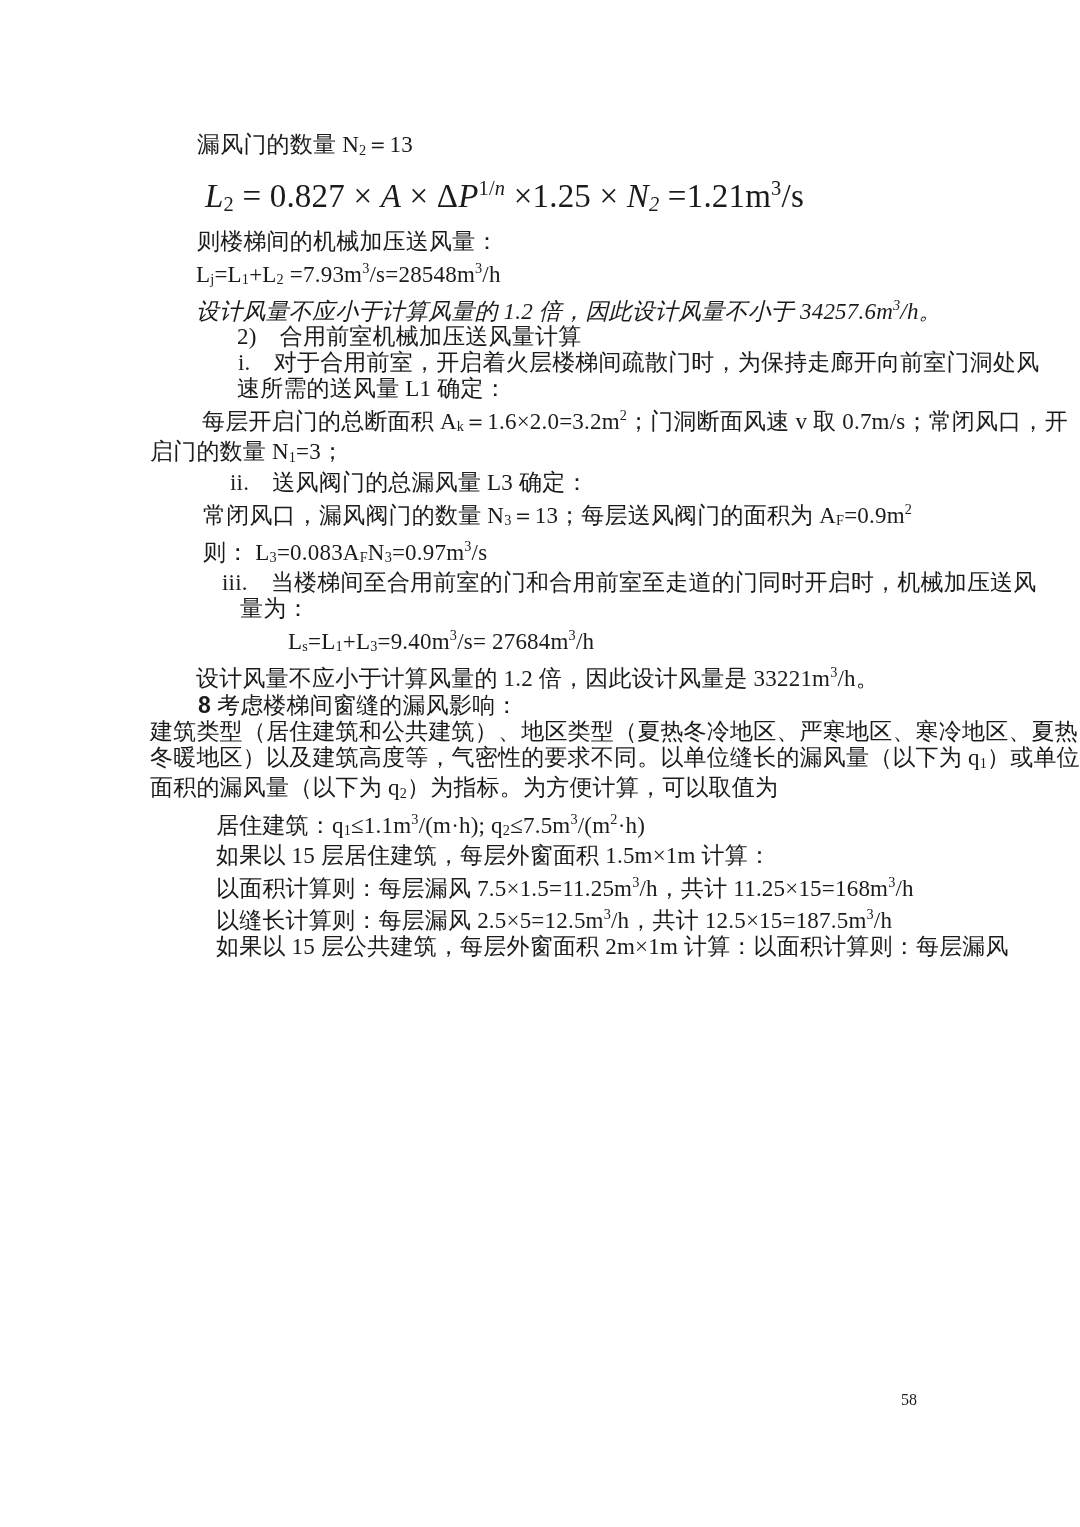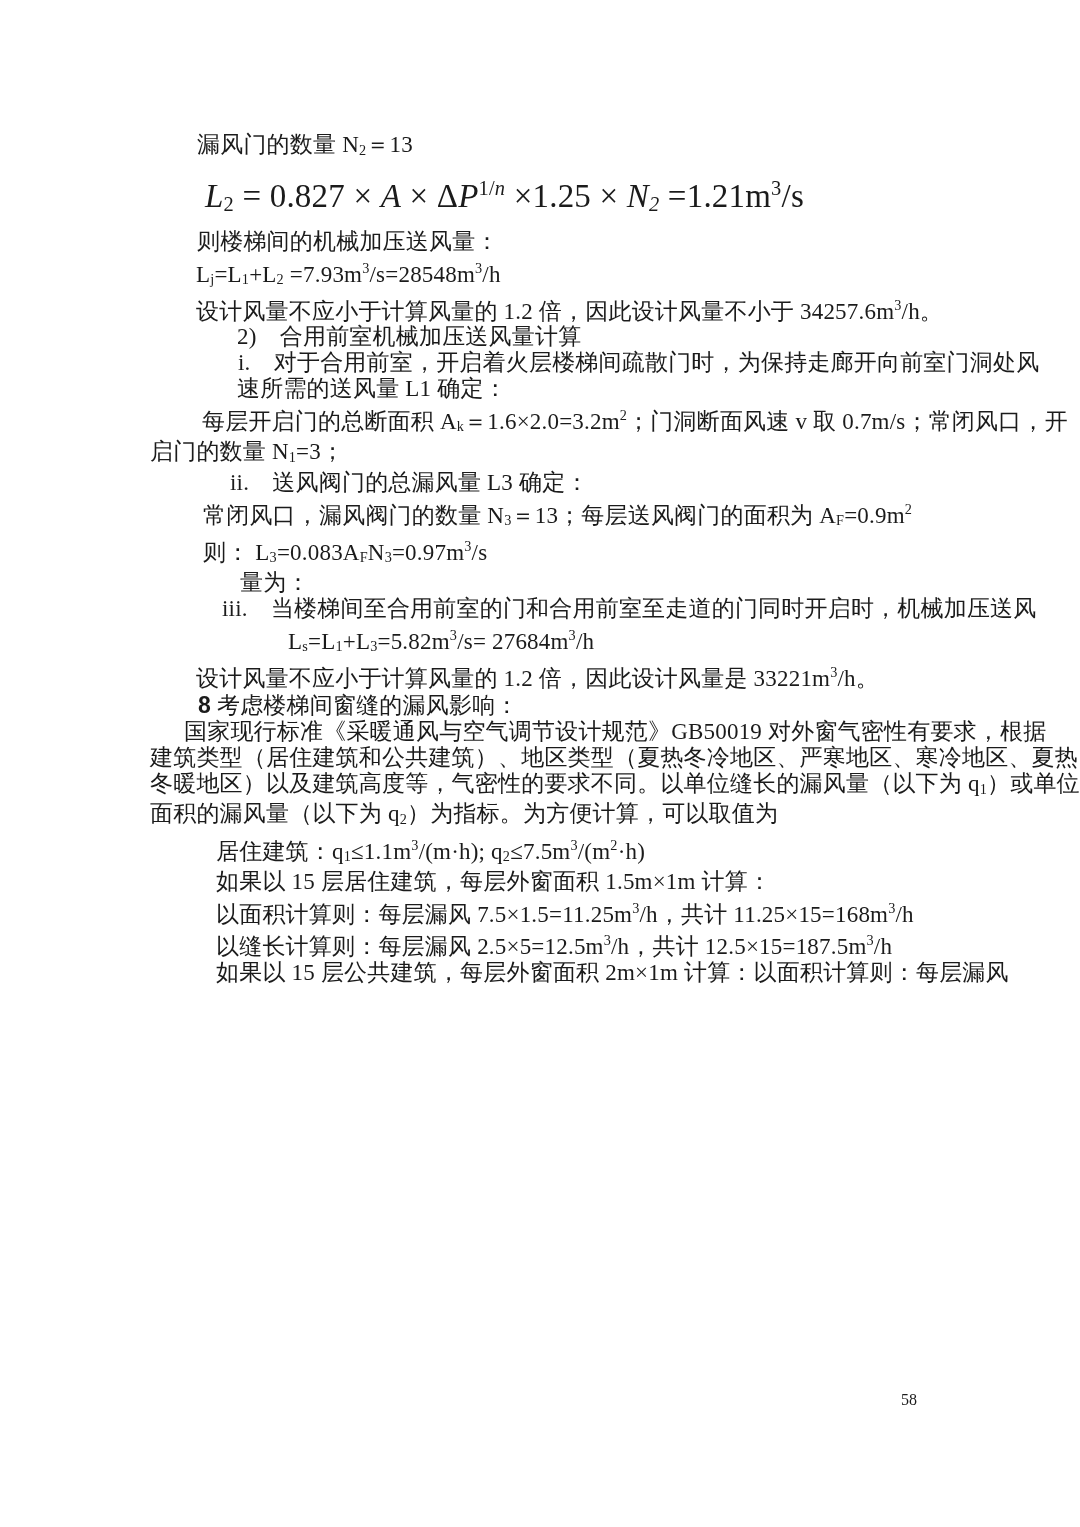--- a/index.html
+++ b/index.html
@@ -44,35 +44,34 @@
 </style>
 </head>
 <body>
 
 <div class="page">
   <div class="content">
       <div class="line" style="padding-left: 47px;"><span>漏风门的数量 N</span><span class="sb">2</span><span>＝13</span></div>
       <div class="line formula" style="padding-left: 55px;"><span class="it">L</span><span class="sb">2</span><span> = 0.827 × </span><span class="it">A</span><span> × Δ</span><span class="it">P</span><span class="sp">1/</span><span class="sp it">n</span><span> ×1.25 × </span><span class="it">N</span><span class="sb it">2</span><span> =1.21m</span><span class="sp">3</span><span>/s</span></div>
       <div class="line" style="padding-left: 47px;"><span>则楼梯间的机械加压送风量：</span></div>
       <div class="line" style="padding-left: 46px;"><span>L</span><span class="sb">j</span><span>=L</span><span class="sb">1</span><span>+L</span><span class="sb">2</span><span> =7.93m</span><span class="sp">3</span><span>/s=28548m</span><span class="sp">3</span><span>/h</span></div>
-      <div class="line" style="padding-left: 46px;"><span>设计风量不应小于计算风量的 1.2 倍，因此设计风量不小于 34257.6m</span><span class="sp">3</span><span>/h。</span></div>
+      <div class="line" style="padding-left: 46px; font-style: italic;"><span>设计风量不应小于计算风量的 1.2 倍，因此设计风量不小于 34257.6m</span><span class="sp">3</span><span>/h。</span></div>
       <div class="line" style="padding-left: 87px;"><span>2)　合用前室机械加压送风量计算</span></div>
       <div class="line justify" style="padding-left: 88px;"><span>i.　对于合用前室，开启着火层楼梯间疏散门时，为保持走廊开向前室门洞处风</span></div>
       <div class="line" style="padding-left: 87px;"><span>速所需的送风量 L1 确定：</span></div>
       <div class="line justify" style="padding-left: 52px;"><span>每层开启门的总断面积 A</span><span class="sb">k</span><span>＝1.6×2.0=3.2m</span><span class="sp">2</span><span>；门洞断面风速 v 取 0.7m/s；常闭风口，开</span></div>
       <div class="line"><span>启门的数量 N</span><span class="sb">1</span><span>=3；</span></div>
       <div class="line" style="padding-left: 80px;"><span>ii.　送风阀门的总漏风量 L3 确定：</span></div>
       <div class="line" style="padding-left: 53px;"><span>常闭风口，漏风阀门的数量 N</span><span class="sb">3</span><span>＝13；每层送风阀门的面积为 A</span><span class="sb">F</span><span>=0.9m</span><span class="sp">2</span></div>
       <div class="line" style="padding-left: 53px;"><span>则： L</span><span class="sb">3</span><span>=0.083A</span><span class="sb">F</span><span>N</span><span class="sb">3</span><span>=0.97m</span><span class="sp">3</span><span>/s</span></div>
+      <div class="line justify" style="padding-left: 72px;"><span>iii.　当楼梯间至合用前室的门和合用前室至走道的门同时开启时，机械加压送风</span></div>
       <div class="line" style="padding-left: 90px;"><span>量为：</span></div>
-      <div class="line justify" style="padding-left: 72px;"><span>iii.　当楼梯间至合用前室的门和合用前室至走道的门同时开启时，机械加压送风</span></div>
-      <div class="line" style="padding-left: 138px;"><span>L</span><span class="sb">s</span><span>=L</span><span class="sb">1</span><span>+L</span><span class="sb">3</span><span>=5.82m</span><span class="sp">3</span><span>/s= 27684m</span><span class="sp">3</span><span>/h</span></div>
+      <div class="line" style="padding-left: 138px;"><span>L</span><span class="sb">s</span><span>=L</span><span class="sb">1</span><span>+L</span><span class="sb">3</span><span>=9.40m</span><span class="sp">3</span><span>/s= 27684m</span><span class="sp">3</span><span>/h</span></div>
       <div class="line" style="padding-left: 46px;"><span>设计风量不应小于计算风量的 1.2 倍，因此设计风量是 33221m</span><span class="sp">3</span><span>/h。</span></div>
       <div class="line" style="padding-left: 48px;"><span class="bd">8</span><span> 考虑楼梯间窗缝的漏风影响：</span></div>
-      <div class="line justify" style="padding-left: 34px;"><span>国家现行标准《采暖通风与空气调节设计规范》GB50019 对外窗气密性有要求，根据</span></div>
       <div class="line justify"><span>建筑类型（居住建筑和公共建筑）、地区类型（夏热冬冷地区、严寒地区、寒冷地区、夏热</span></div>
       <div class="line justify"><span>冬暖地区）以及建筑高度等，气密性的要求不同。以单位缝长的漏风量（以下为 q</span><span class="sb">1</span><span>）或单位</span></div>
       <div class="line"><span>面积的漏风量（以下为 q</span><span class="sb">2</span><span>）为指标。为方便计算，可以取值为</span></div>
       <div class="line" style="padding-left: 66px;"><span>居住建筑：q</span><span class="sb">1</span><span>≤1.1m</span><span class="sp">3</span><span>/(m·h); q</span><span class="sb">2</span><span>≤7.5m</span><span class="sp">3</span><span>/(m</span><span class="sp">2</span><span>·h)</span></div>
       <div class="line" style="padding-left: 66px;"><span>如果以 15 层居住建筑，每层外窗面积 1.5m×1m 计算：</span></div>
       <div class="line" style="padding-left: 66px;"><span>以面积计算则：每层漏风 7.5×1.5=11.25m</span><span class="sp">3</span><span>/h，共计 11.25×15=168m</span><span class="sp">3</span><span>/h</span></div>
       <div class="line" style="padding-left: 66px;"><span>以缝长计算则：每层漏风 2.5×5=12.5m</span><span class="sp">3</span><span>/h，共计 12.5×15=187.5m</span><span class="sp">3</span><span>/h</span></div>
       <div class="line justify" style="padding-left: 66px;"><span>如果以 15 层公共建筑，每层外窗面积 2m×1m 计算：以面积计算则：每层漏风</span></div>
     </div>
   <div class="page-number">58</div>

